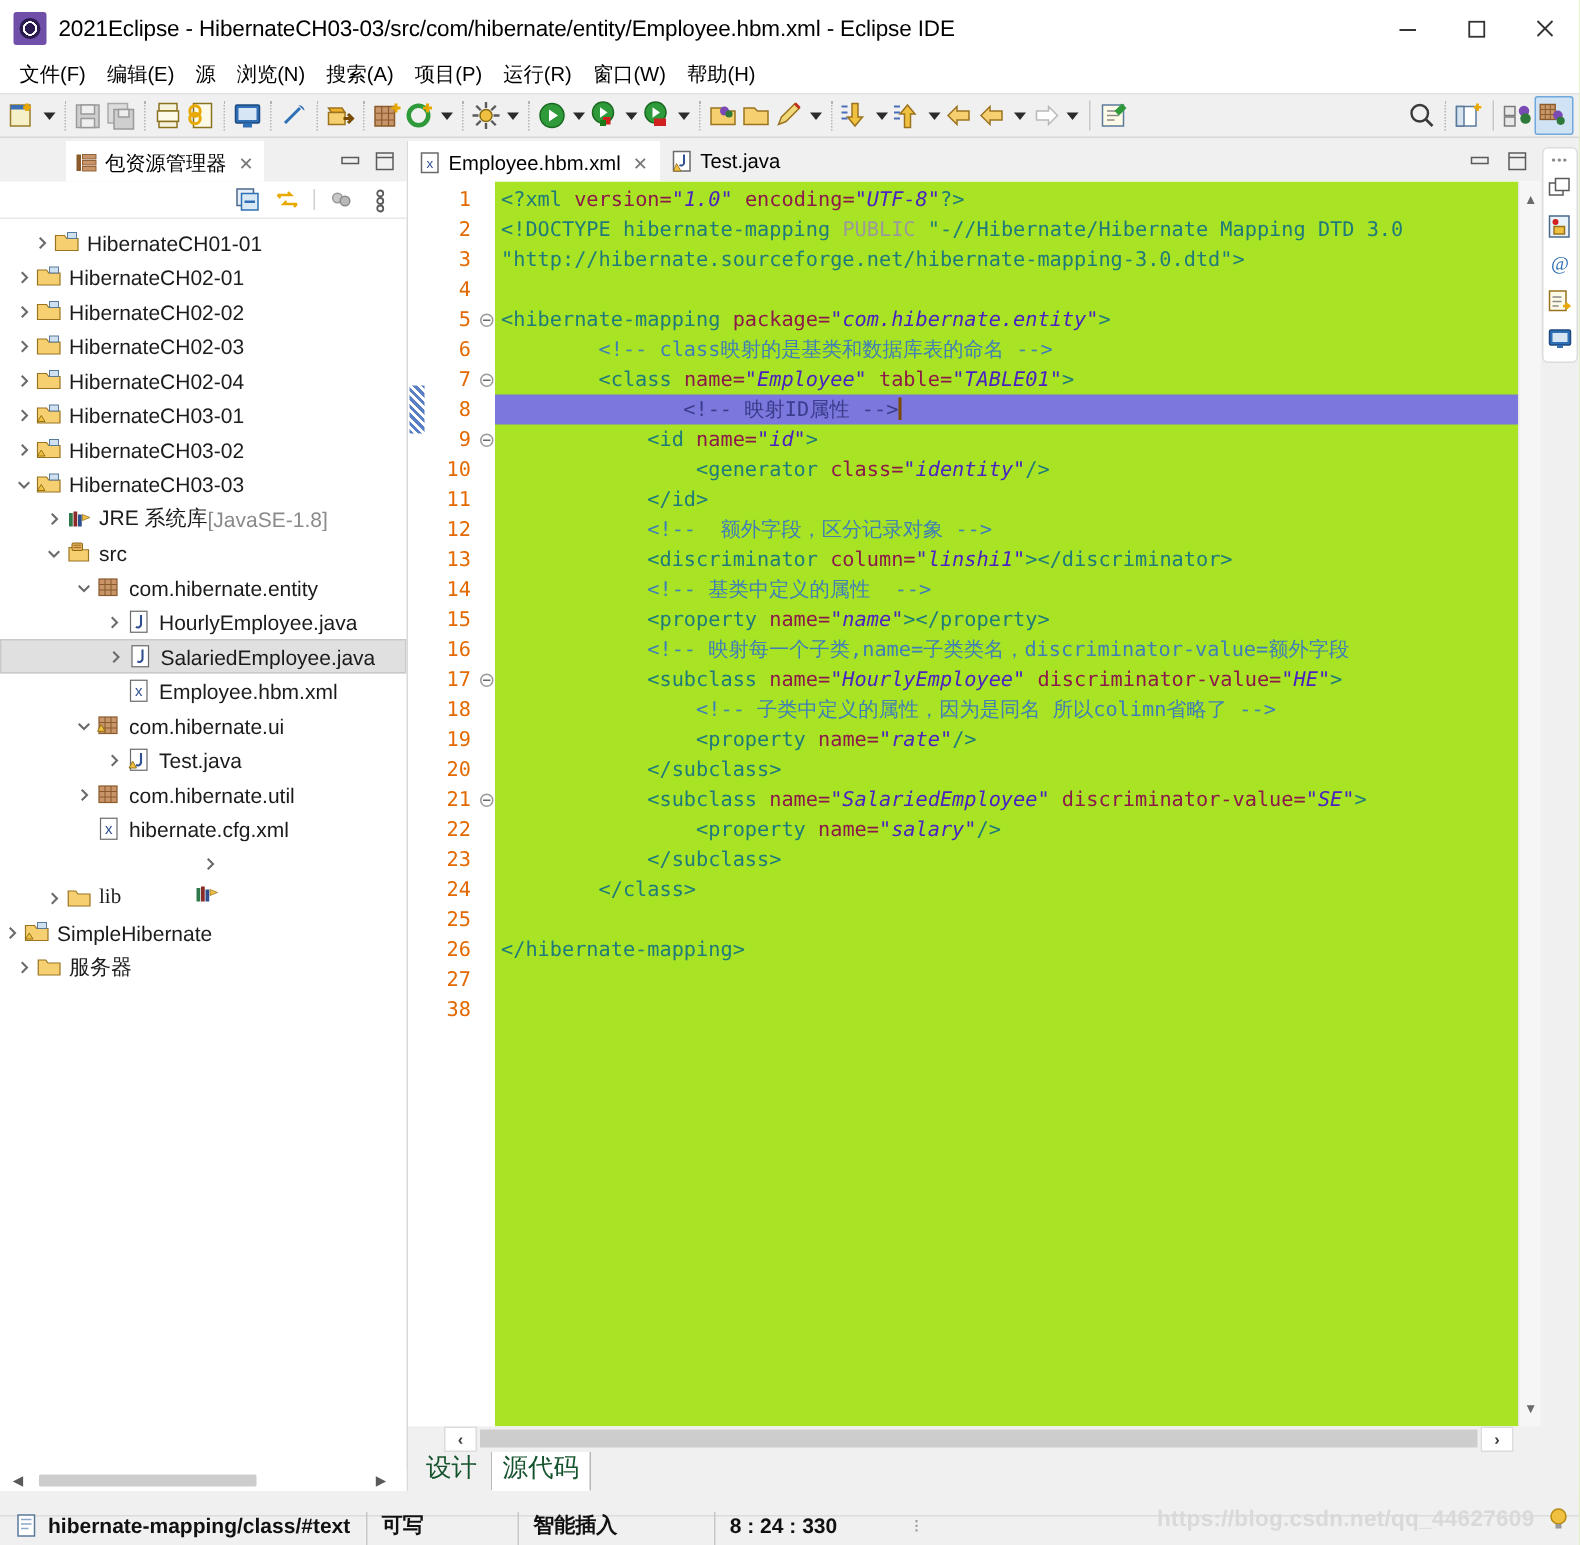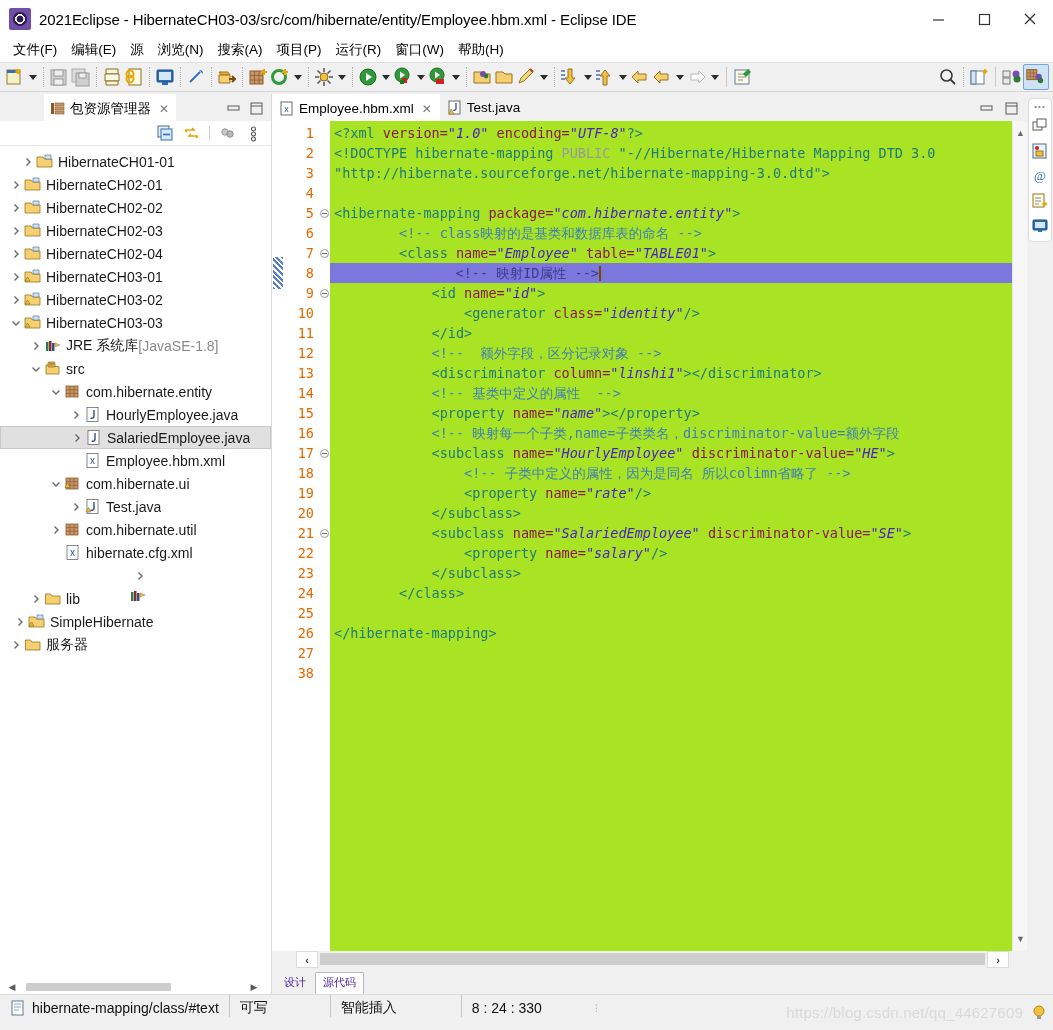--- a/index.html
+++ b/index.html
@@ -243,21 +243,21 @@
     background: #ffffff; border: 1px solid #dcdcdc;
   }
   .code-hscroll .hb-l { left: 24px; }
   .code-hscroll .hb-r { right: 18px; }
 
   .editor-bottom-tabs {
     height: 26px; background: #f0f0f0; display: flex; align-items: flex-end;
     padding-left: 4px; gap: 1px;
   }
   .btab {
-    font-size: 11px; color: #4c1d95; padding: 2px 7px 3px;
+    font-size: 17px; color: #14532d; padding: 2px 7px 3px;
     border: 1px solid transparent;
   }
   .btab.active {
     background: #ffffff; border: 1px solid #b9b9b9; border-bottom-color: #ffffff;
     border-radius: 2px 2px 0 0;
   }
 
   
   .right-rail {
     width: 26px; background: #f0f0f0; position: relative; flex: none;
@@ -267,23 +267,23 @@
   .rr-panel {
     background: #ffffff; border: 1px solid #dcdcdc; border-radius: 4px;
     width: 24px; padding: 4px 0 6px; display: flex; flex-direction: column;
     align-items: center; gap: 7px;
   }
   .rr-dots { color: #8a8a8a; font-size: 8px; letter-spacing: 1px; line-height: 7px; }
   .rr-ico { width: 18px; height: 18px; }
 
   
   .statusbar {
-    position: absolute; left: 0; right: 0; bottom: 0; height: 36px;
+    position: absolute; left: 0; right: 0; bottom: 0; height: 20px;
     background: #f0f0f0; border-top: 1px solid #dcdcdc;
-    display: flex; align-items: flex-start; font-size: 14px; color: #111;
+    display: flex; align-items: flex-end; font-size: 14px; color: #111; font-weight: bold;
   }
   .sb-cell { display: flex; align-items: center; height: 26px; padding: 0 10px; }
   .sb-div { width: 1px; height: 22px; background: #c8c8c8; }
   .sb-icon { width: 16px; height: 16px; margin-right: 6px; flex: none; }
   .sb-grip { color: #9a9a9a; font-size: 9px; letter-spacing: 0; line-height: 8px; }
   .watermark {
     position: absolute; right: 30px; bottom: 9px;
     font-size: 15px; color: #d9d9d9; letter-spacing: 0.2px;
     font-family: "Liberation Sans", sans-serif; pointer-events: none;
   }
@@ -893,32 +893,32 @@
             </svg>
           </span>
           <span class="tnode-icon"><svg width="17" height="17" viewBox="0 0 17 17">
               <rect x="2" y="5" width="2.5" height="9" fill="#2f7a4a"></rect>
               <rect x="5" y="4" width="2.5" height="10" fill="#8a2a2a"></rect>
               <rect x="8" y="6" width="2.5" height="8" fill="#2f4f8f"></rect>
               <path d="M11 6l5 2-5 2z" fill="#f0c040" stroke="#9a7320" stroke-width="0.5"></path>
             </svg></span>
           <span class="tnode-label">引用的库</span>
         </div>
-        <div class="tnode" style="padding-left: 28px;">
+        <div class="tnode" style="padding-left: 28px; font-family: Liberation Serif, serif;">
           <span class="twist">
             <svg width="10" height="10" viewBox="0 0 10 10">
               <path d="M3.5 1.5L7 5l-3.5 3.5" fill="none" stroke="#6a6a6a" stroke-width="1.4"></path>
             </svg>
           </span>
           <span class="tnode-icon"><svg width="17" height="17" viewBox="0 0 17 17">
               <path d="M1.5 4h5l1.5 2H16v8H1.5z" fill="#f6d070" stroke="#9a7320" stroke-width="0.8"></path>
             </svg></span>
           <span class="tnode-label">lib</span>
         </div>
-        <div class="tnode" style="padding-left: 12px;">
+        <div class="tnode" style="padding-left: 0;">
           <span class="twist">
             <svg width="10" height="10" viewBox="0 0 10 10">
               <path d="M3.5 1.5L7 5l-3.5 3.5" fill="none" stroke="#6a6a6a" stroke-width="1.4"></path>
             </svg>
           </span>
           <span class="tnode-icon"><svg width="17" height="17" viewBox="0 0 17 17">
               <path d="M1 4h6l1.5 2H16v8H1z" fill="#f6d070" stroke="#9a7320" stroke-width="0.8"></path>
               <path d="M9 2h6v4H9z" fill="#cfe0f0" stroke="#5a7a9a" stroke-width="0.7"></path>
               <path d="M3.5 9l2.5 4H1z" fill="#f0c040" stroke="#8a6a10" stroke-width="0.6"></path>
             </svg></span>

